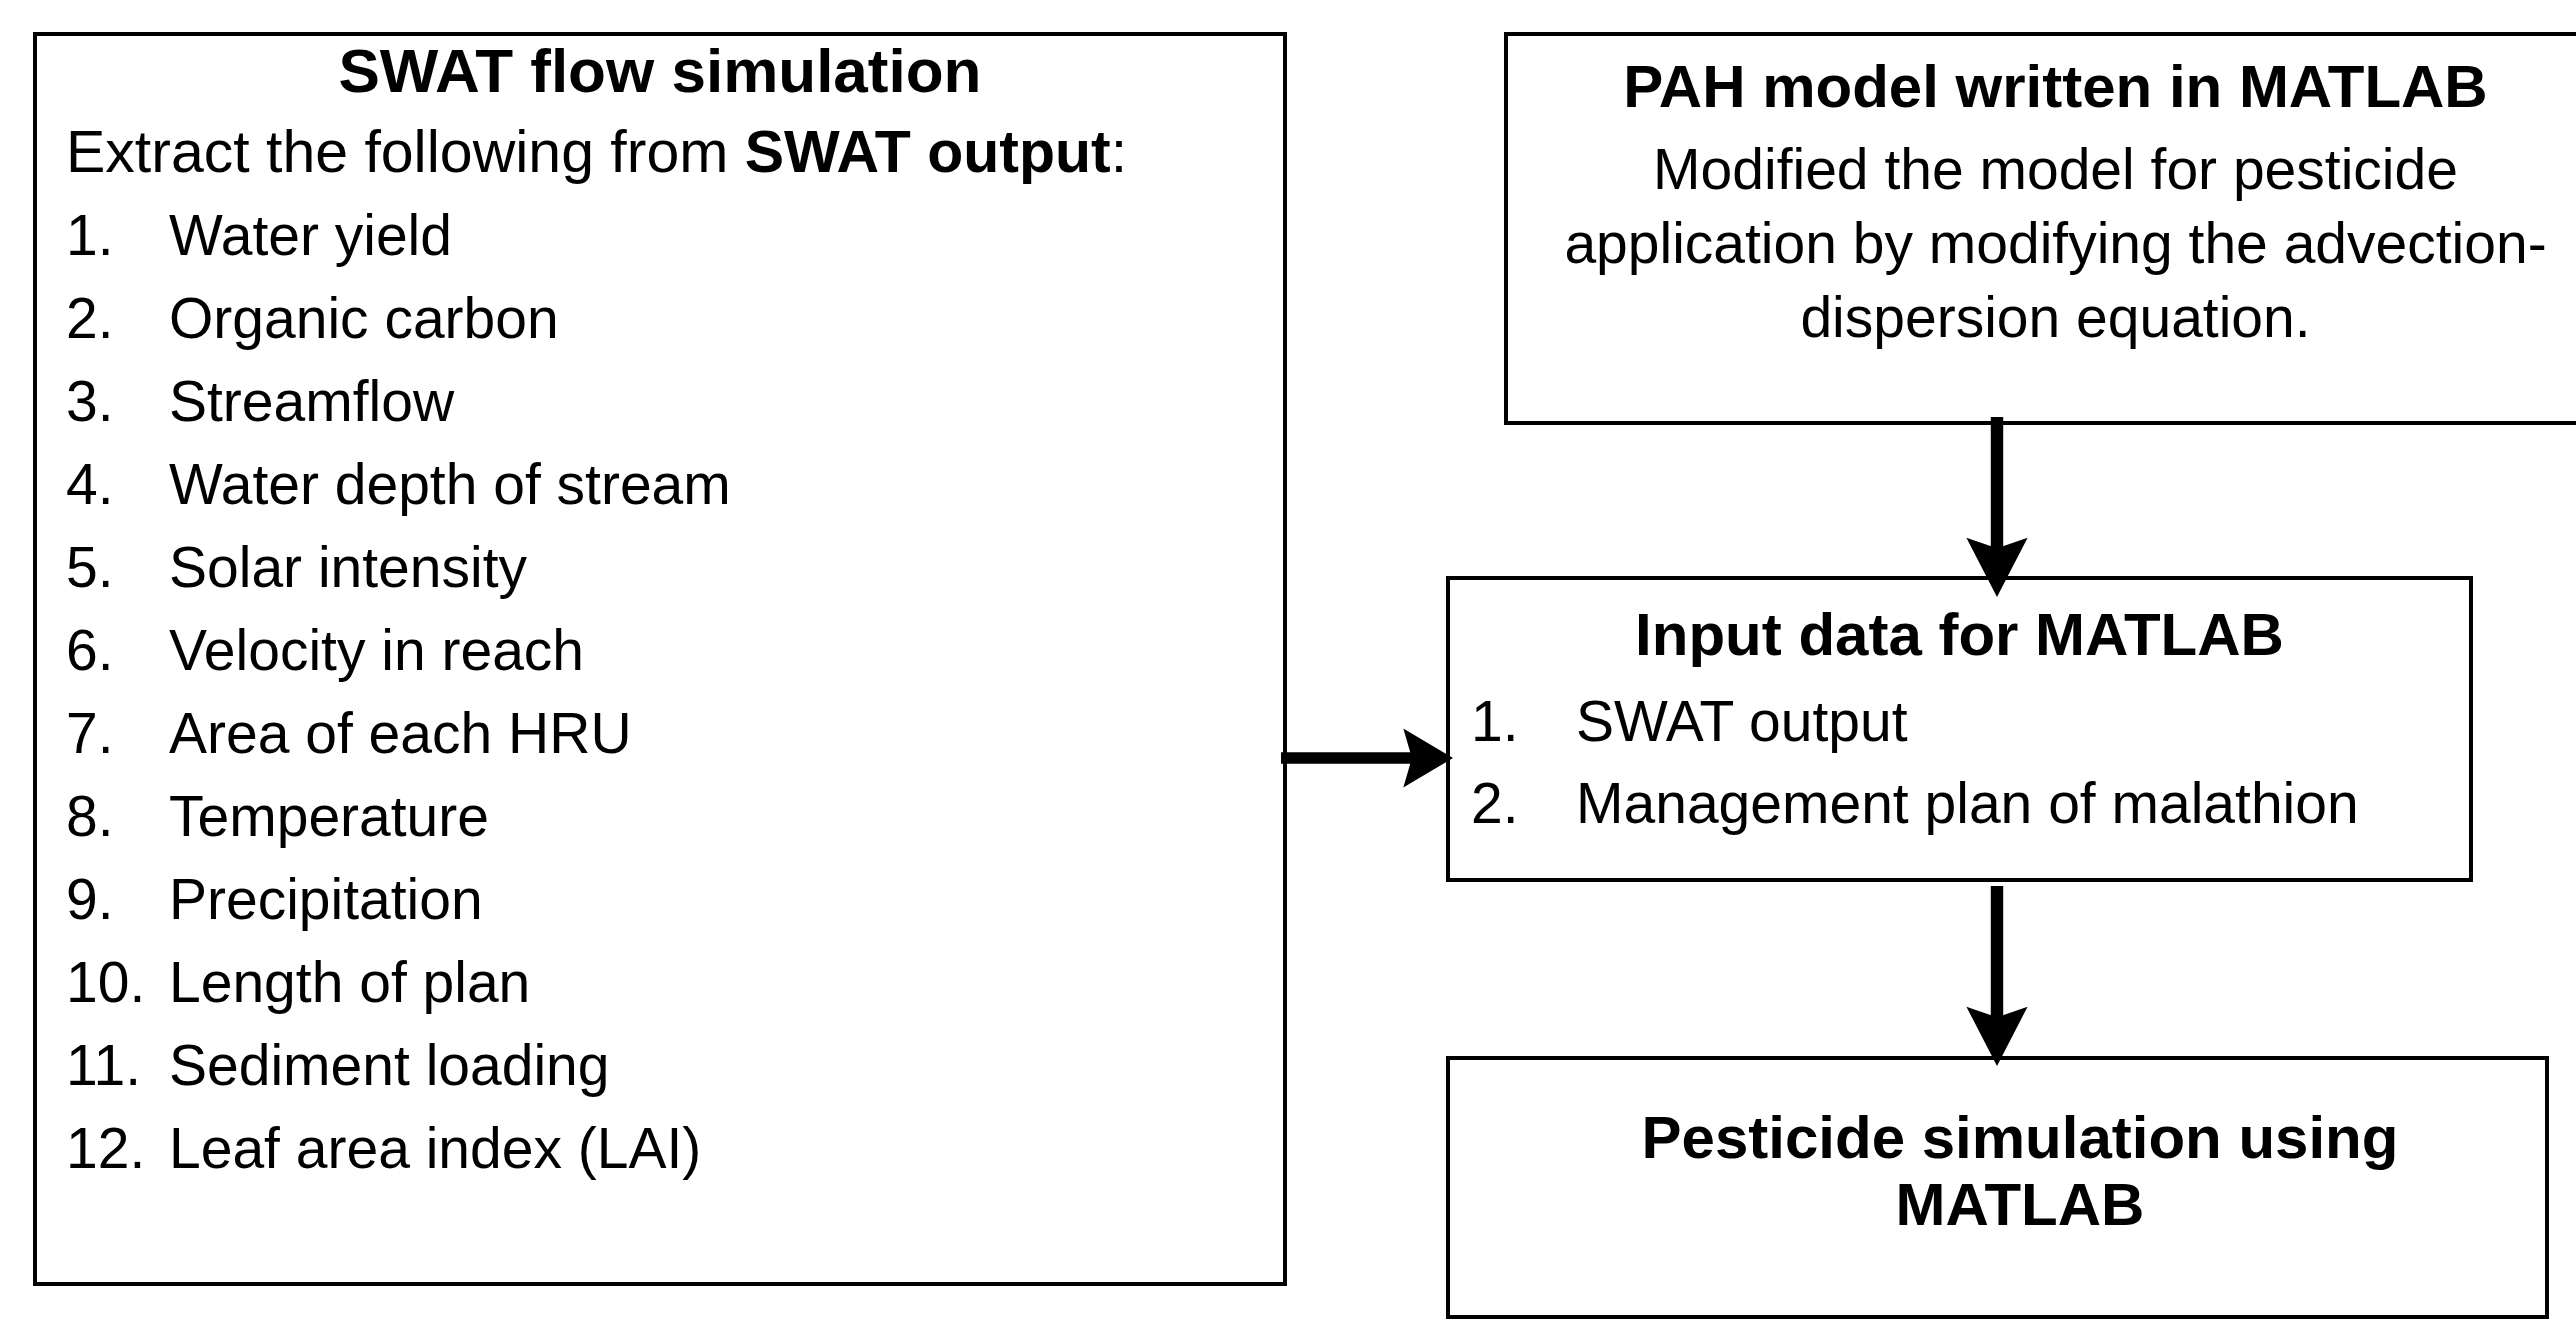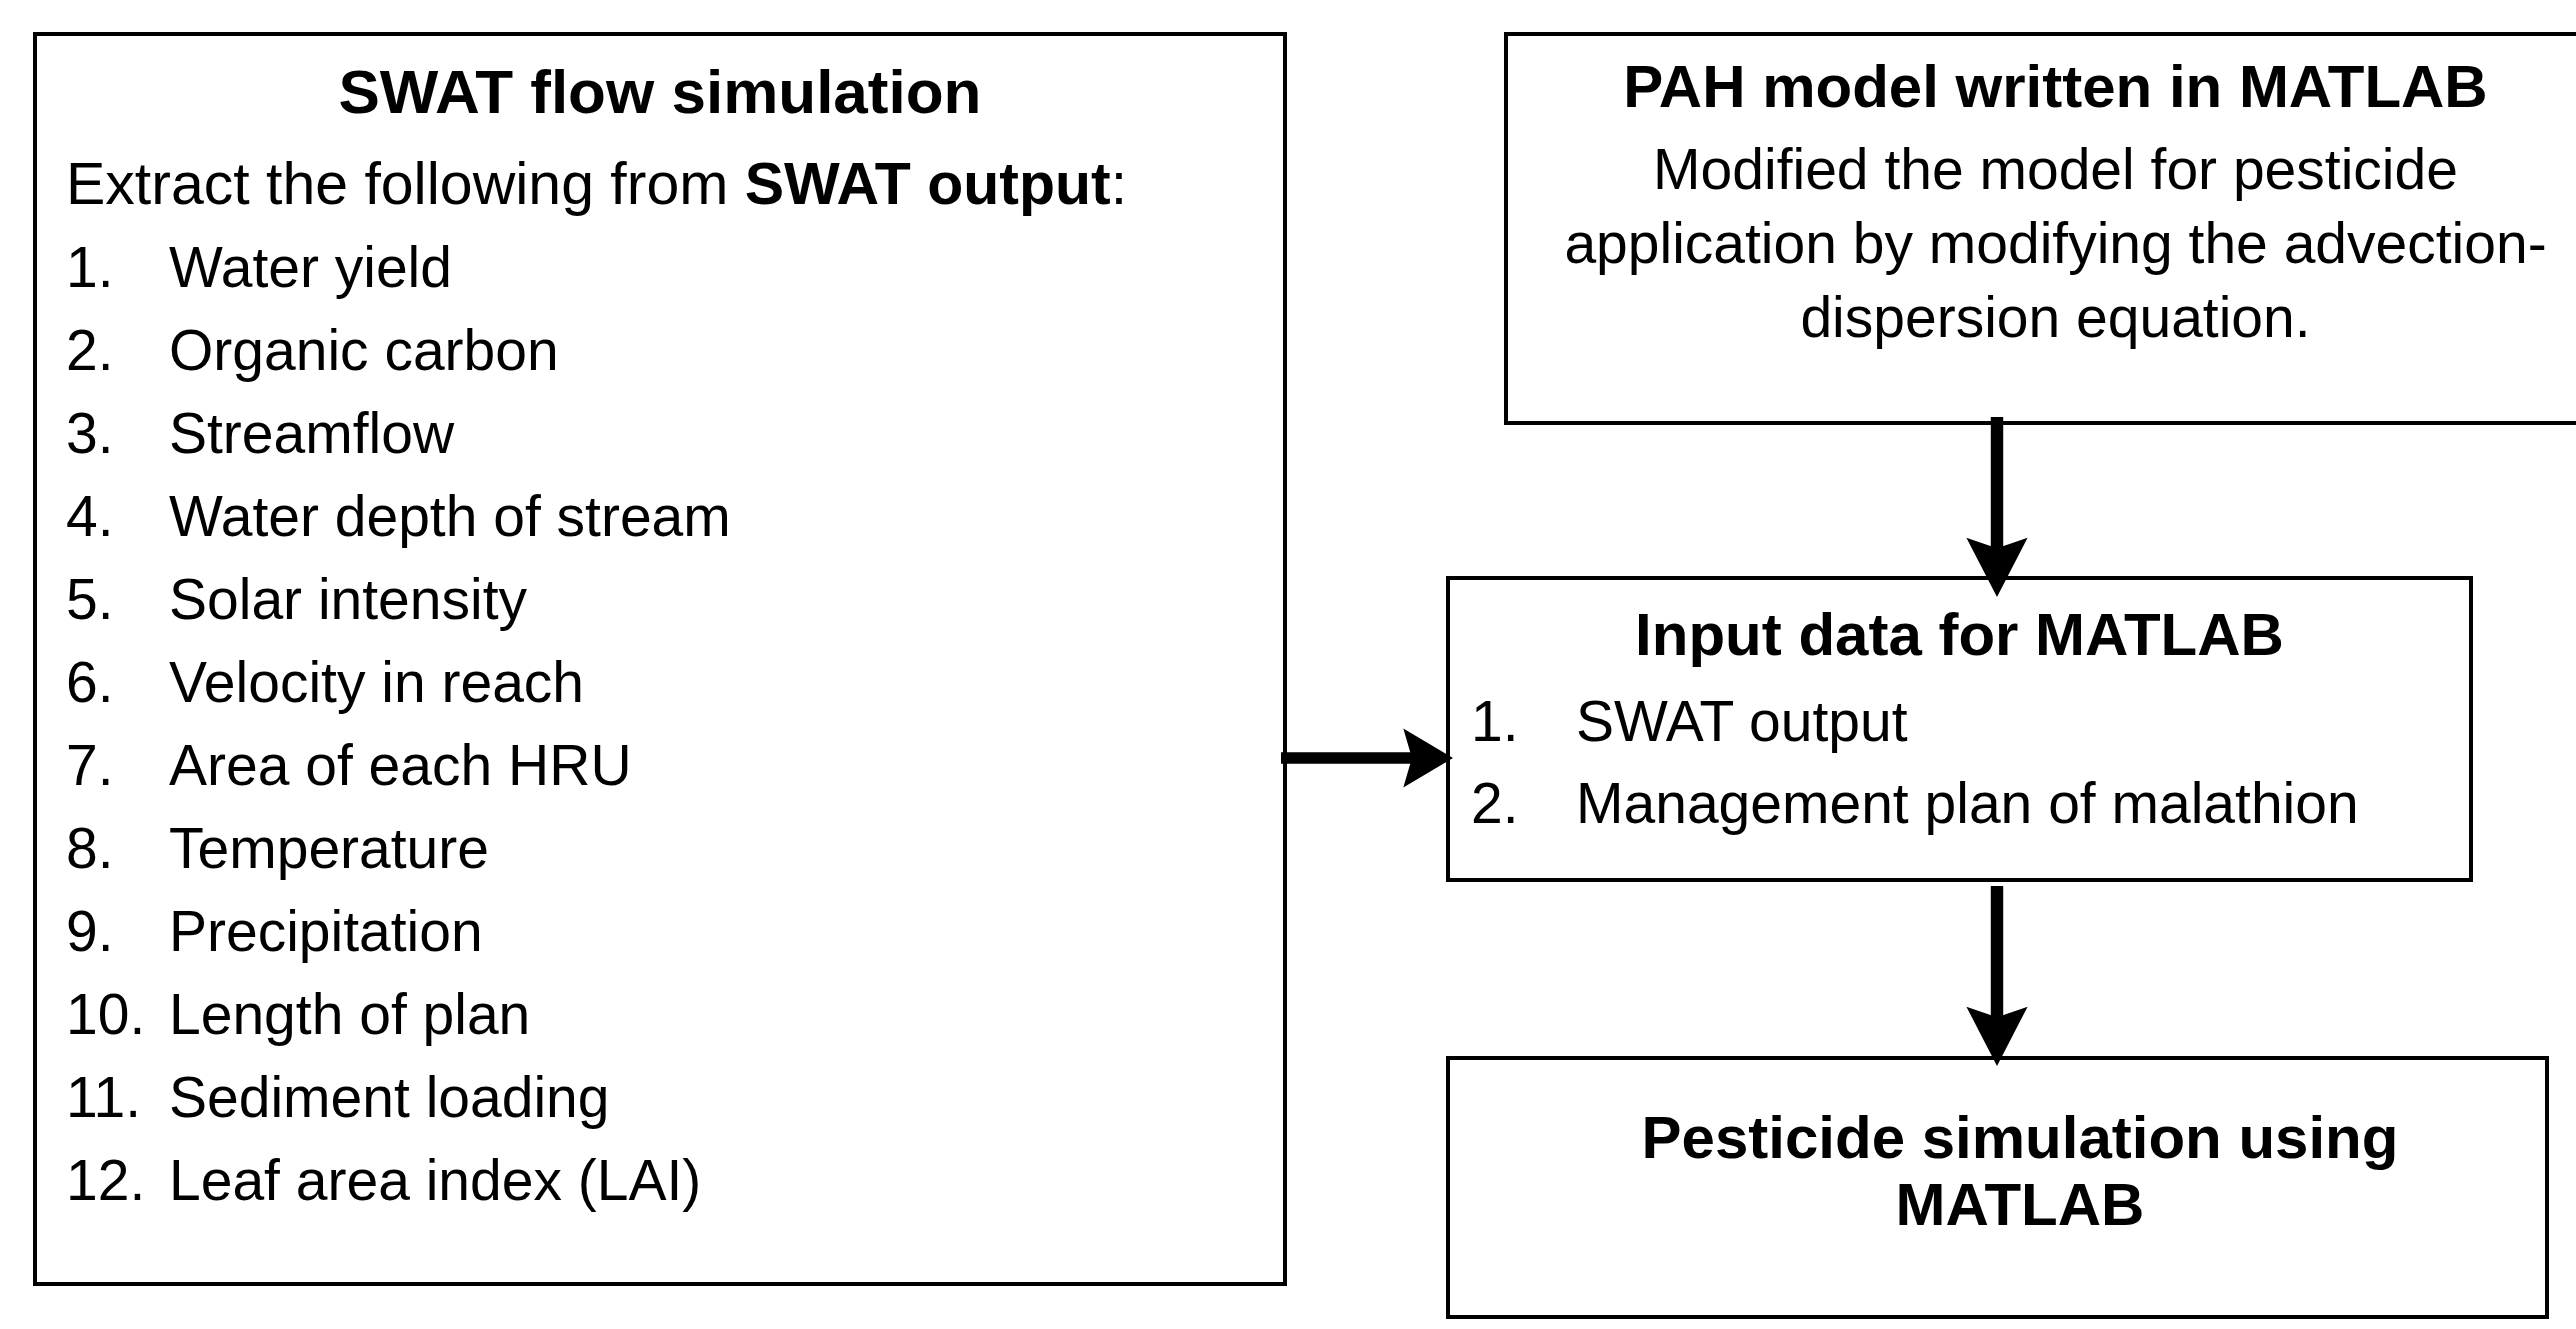--- a/index.html
+++ b/index.html
@@ -39,25 +39,24 @@
 
   
   #box-swat {
     left: 33px;
     top: 32px;
     width: 1254px;
     height: 1254px;
   }
   #box-swat .box-title {
     font-size: 62px;
-    margin-top: 21px;
   }
   #swat-lead {
     font-size: 59px;
-    margin-top: 24px;
+    margin-top: 13px;
     margin-left: 29px;
     white-space: nowrap;
   }
   #swat-lead b { font-weight: bold; }
 
   ol.numbered {
     list-style: none;
     margin: 0;
     padding: 0;
   }

